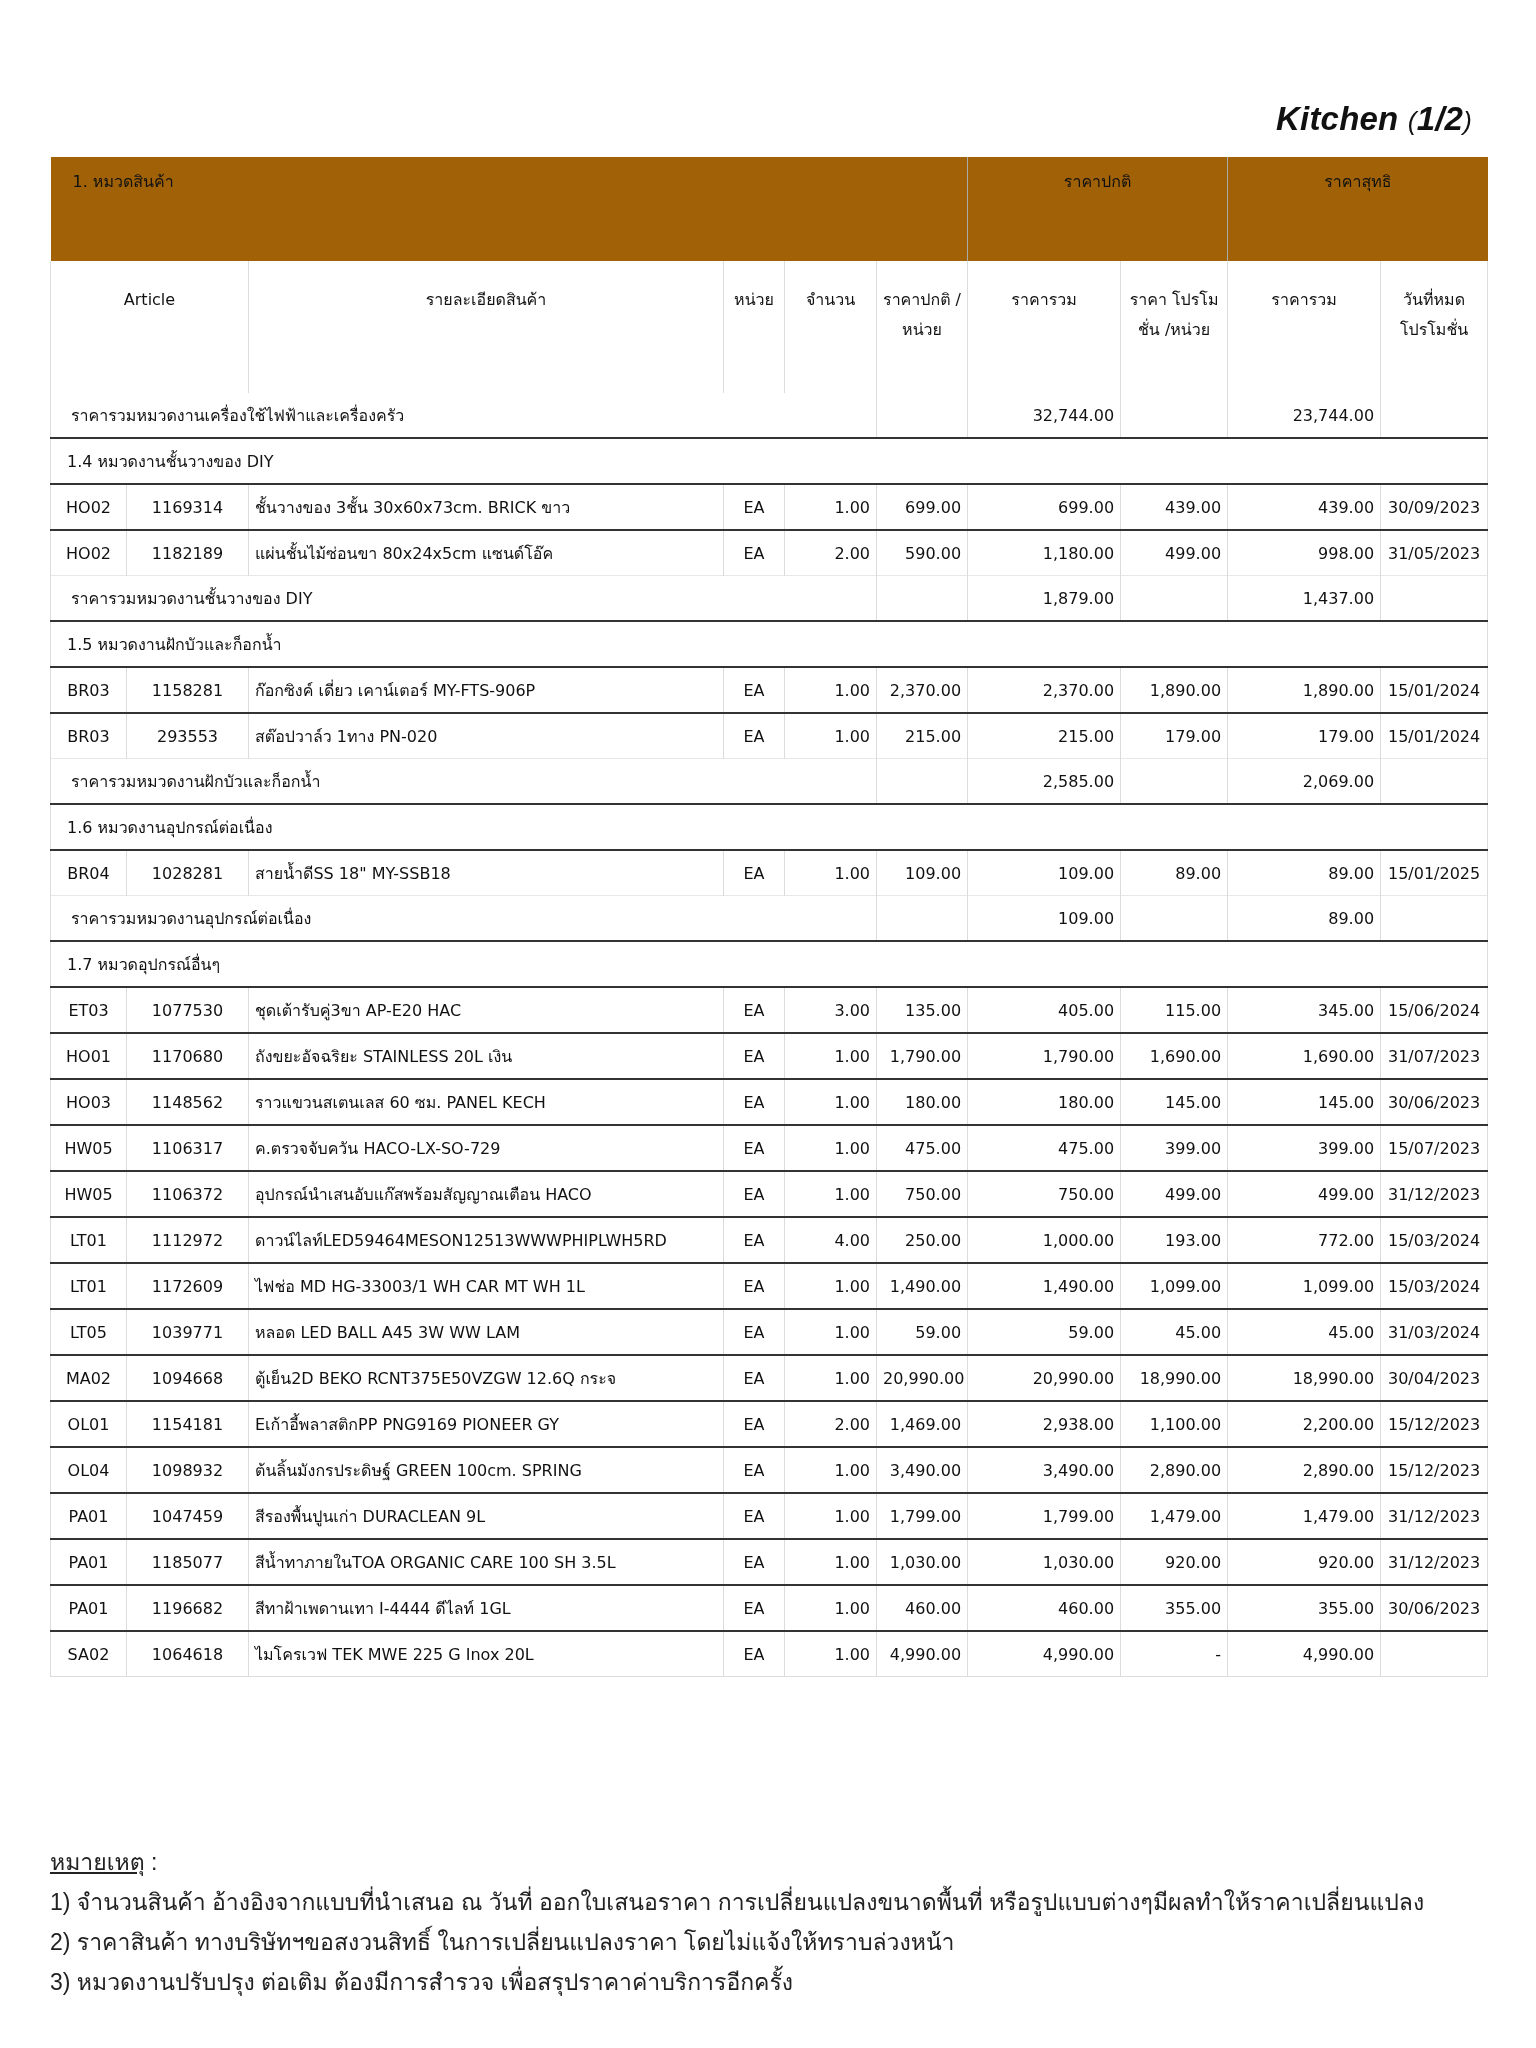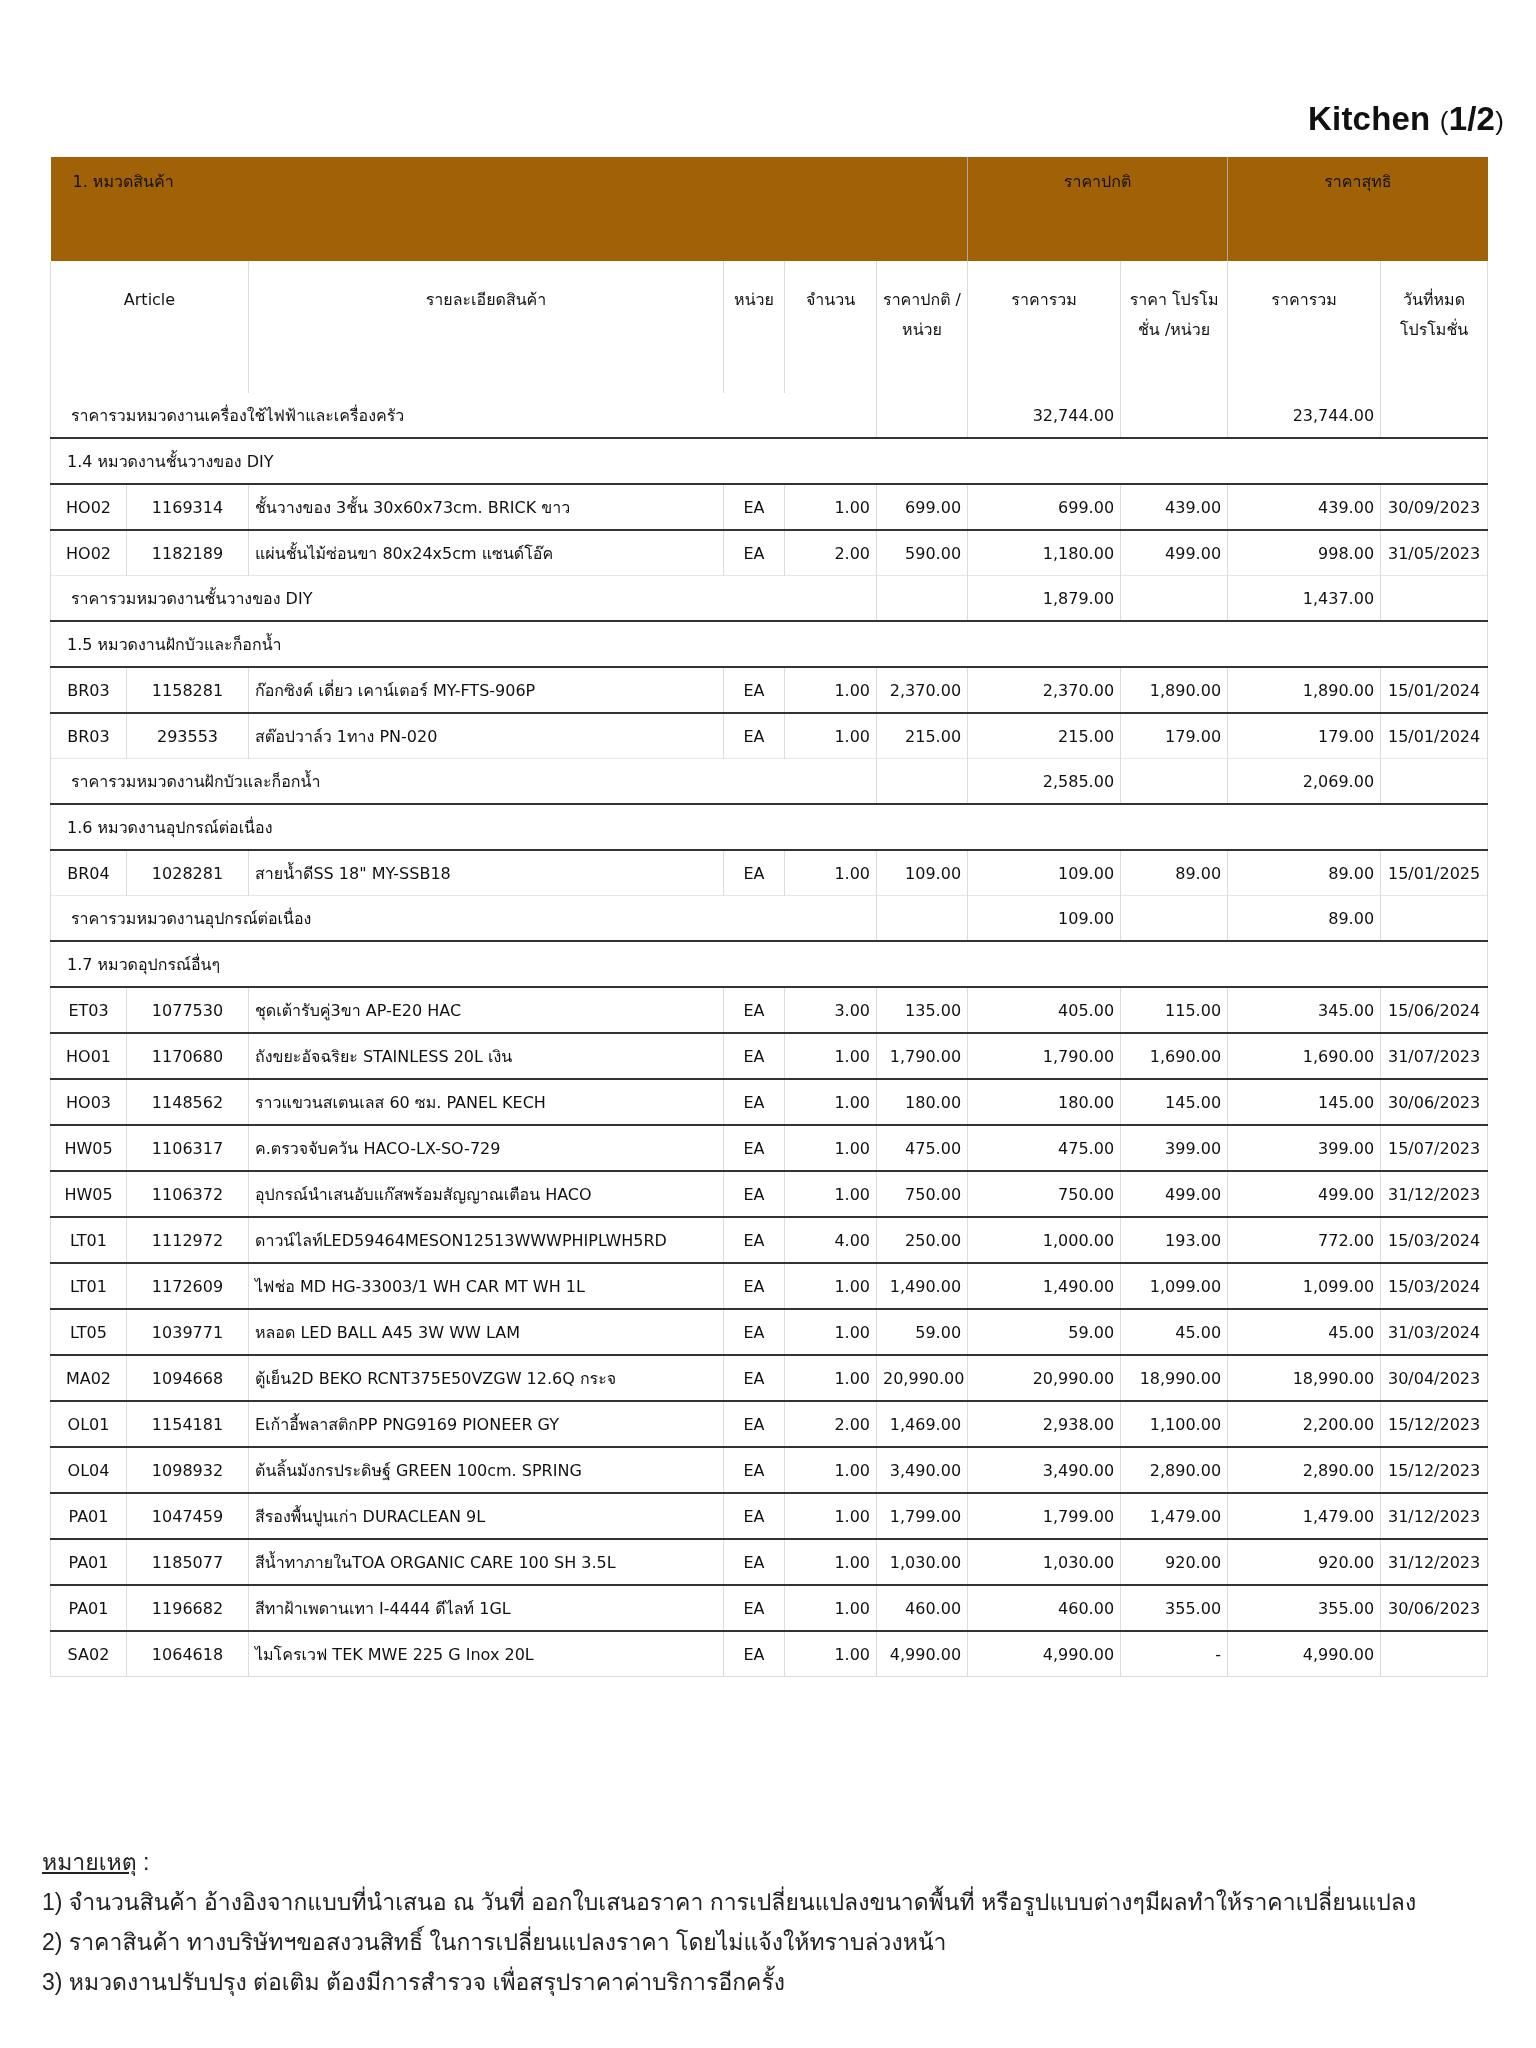--- a/index.html
+++ b/index.html
@@ -1,19 +1,19 @@
 <!DOCTYPE html>
 <html><head>
 <meta charset="utf-8">
 <style>
   html, body { margin:0; padding:0; background:#ffffff; }
   body { width:1536px; height:2048px; position:relative; overflow:hidden;
          font-family:"DejaVu Sans", "Liberation Sans", sans-serif; color:#111; }
-  .title { position:absolute; top:100px; right:32px; font-family:"Liberation Sans", sans-serif;
-           font-weight:bold; font-size:33px; letter-spacing:0.2px; }
+  .title { position:absolute; top:100px; right:64px; font-family:"Liberation Sans", sans-serif;
+           font-weight:bold; font-size:33px; letter-spacing:0.2px;font-style:italic; }
   .title .paren { font-weight:normal; font-size:26px; }
   table.quote { position:absolute; left:50px; top:157px; width:1437px; border-collapse:collapse;
                 table-layout:fixed; font-size:16px; }
   table.quote td, table.quote th { padding:0 6px; overflow:hidden; white-space:nowrap; }
   tr.band td { background:#a16207; height:92px; vertical-align:top; padding-top:12px;
                font-weight:normal; border-left:1px solid #aaa; }
   tr.band td:first-child { padding-left:22px; border-left:none; }
   tr.colhead td { height:108px; vertical-align:top; padding-top:24px; text-align:center;
                   line-height:30px; border-left:1px solid #dcdcdc; white-space:normal; }
   tr.colhead td:first-child { border-left:1px solid #dcdcdc; }
@@ -21,21 +21,21 @@
   tr.row td.first { border-left:1px solid #dcdcdc; }
   tr.sum td { height:44px; border-top:1px solid #e8e8e8; border-left:1px solid #dcdcdc; }
   tr.sum.top td { border-top:none; }
   tr.sec td { height:44px; border-top:2px solid #333; border-left:1px solid #dcdcdc; padding-left:16px; }
   tr.last td { border-bottom:1px solid #dcdcdc; }
   td.c { text-align:center; }
   td.r { text-align:right; }
   td.l { text-align:left; }
   td.sumlabel { padding-left:20px !important; }
   td.right-edge { border-right:1px solid #dcdcdc; }
-  .notes { position:absolute; left:42px; top:1842px; font-family:"Liberation Sans", sans-serif;
+  .notes { position:absolute; left:50px; top:1842px; font-family:"Liberation Sans", sans-serif;
            font-size:23px; color:#222; line-height:40px; }
   .notes .head { text-decoration:underline; }
 </style>
 </head>
 <body>
 
 <div class="title">
   <span>Kitchen </span><span class="paren">(</span><span>1/2</span><span class="paren">)</span>
 </div>
 

